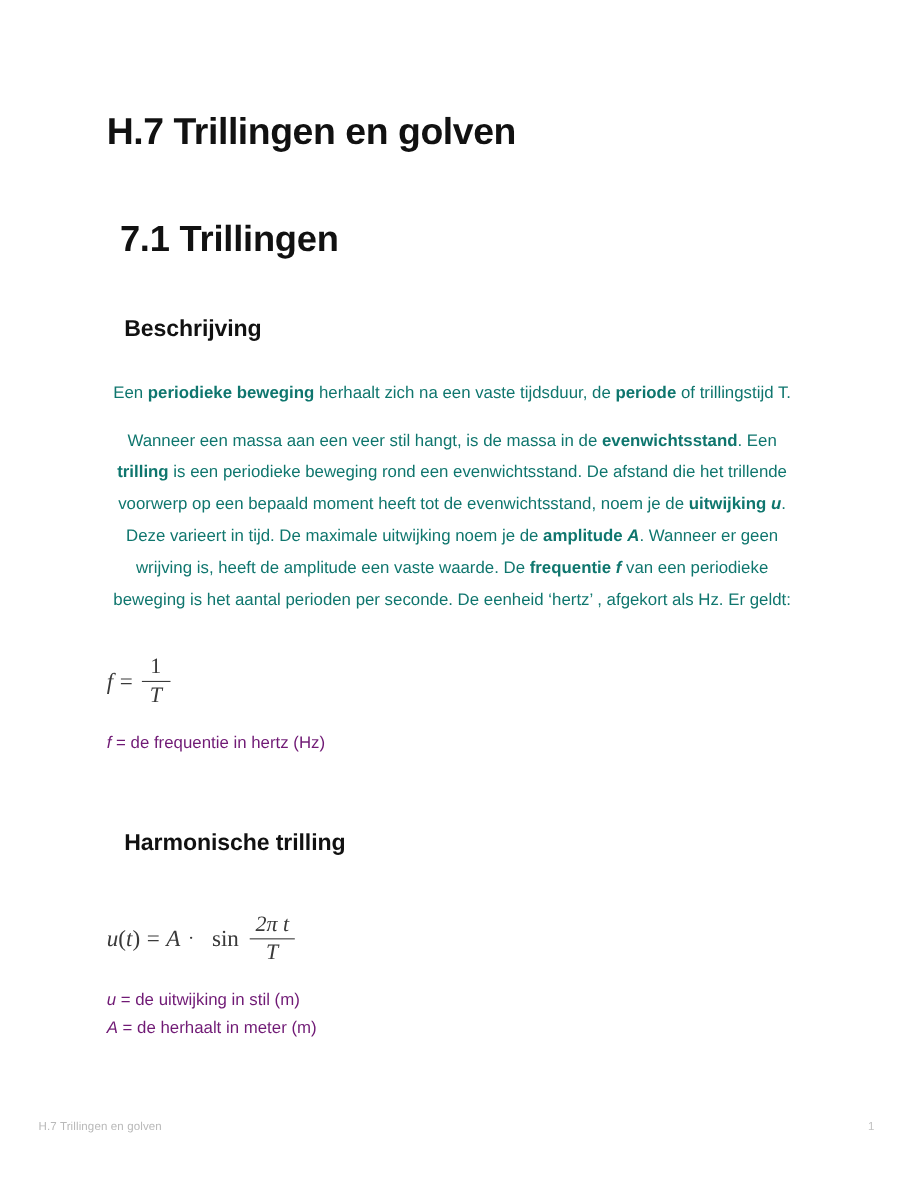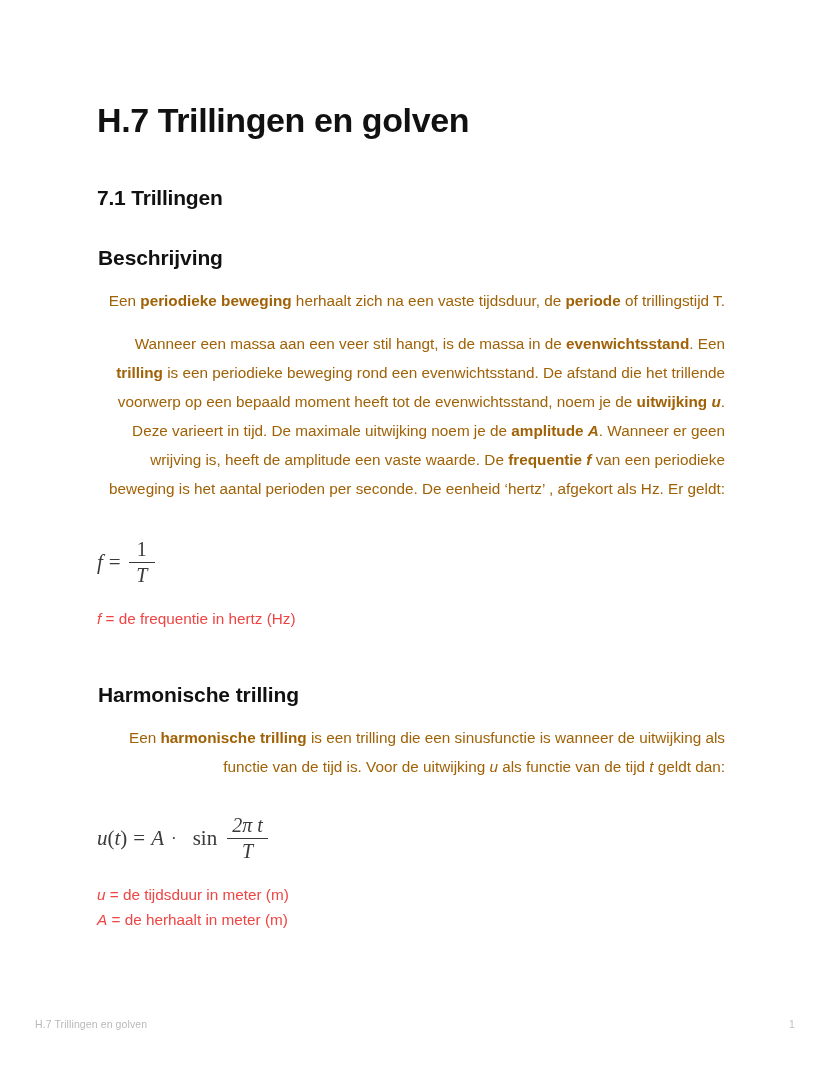--- a/index.html
+++ b/index.html
@@ -32,59 +32,59 @@
   h1.doc-title {
     font-size: 34px;
     font-weight: 700;
     letter-spacing: -0.4px;
     line-height: 1.2;
     margin: 0;
     padding-top: 100px;
     color: #111111;
   }
   h2.section-title {
-    font-size: 21px;
+    font-size: 33px;
     font-weight: 700;
     letter-spacing: -0.2px;
     line-height: 1.2;
-    margin: 0;
+    margin: 12px;
     padding-top: 44px;
     color: #111111;
   }
   h3.sub-title {
     font-size: 21px;
     font-weight: 700;
     letter-spacing: -0.1px;
     line-height: 1.25;
-    margin: 1px;
+    margin: 16px;
     padding-top: 34px;
     color: #111111;
   }
   h3.sub-title.second {
     padding-top: 50px;
   }
 
   p.body-text {
     font-size: 15.3px;
     line-height: 29px;
     margin: 0;
     padding-top: 14px;
-    color: #a16207;
-    text-align: right;
+    color: #0f766e;
+    text-align: center;
   }
   p.body-text b { font-weight: 700; }
   p.body-text i { font-style: italic; }
   p.body-text b i, p.body-text i b { font-weight: 700; font-style: italic; }
 
   .var-list {
     font-size: 15.3px;
     line-height: 25px;
     margin: 0;
     padding-top: 20px;
-    color: #ef4444;
+    color: #701a75;
   }
   .var-list .vsym {
     font-style: italic;
   }
 
   
   .formula {
     font-family: "Liberation Serif", "DejaVu Serif", serif;
     color: #3a3a3a;
     display: flex;
@@ -166,42 +166,39 @@
         <span class="den it">T</span>
       </span>
     </div>
 
     <div class="var-list">
       <div><span class="vsym">f</span><span> = de frequentie in hertz (Hz)</span></div>
     </div>
 
     <h3 class="sub-title second">Harmonische trilling</h3>
 
-    <p class="body-text">
-      <span>Een </span><b>harmonische trilling</b><span> is een trilling die een sinusfunctie is wanneer de uitwijking als functie van de tijd is. Voor de uitwijking </span><i>u</i><span> als functie van de tijd </span><i>t</i><span> geldt dan:</span>
-    </p>
 
     <div class="formula f2">
       <span class="it">u</span>
         <span>(</span>
         <span class="it">t</span>
         <span>)</span>
       <span class="op">=</span>
       <span class="it">A</span>
       <span class="dot">·</span>
       <span class="fn">sin</span>
       <span class="frac">
         <span class="num it">2π t</span>
         <span class="bar"></span>
         <span class="den it">T</span>
       </span>
     </div>
 
     <div class="var-list">
-      <div><span class="vsym">u</span><span> = de tijdsduur in meter (m)</span></div>
+      <div><span class="vsym">u</span><span> = de uitwijking in stil (m)</span></div>
       <div><span class="vsym">A</span><span> = de herhaalt in meter (m)</span></div>
     </div>
 
   </div>
 
   <div class="footer">
     <span class="footer-left">H.7 Trillingen en golven</span>
     <span class="page-num">1</span>
   </div>
 </div>

